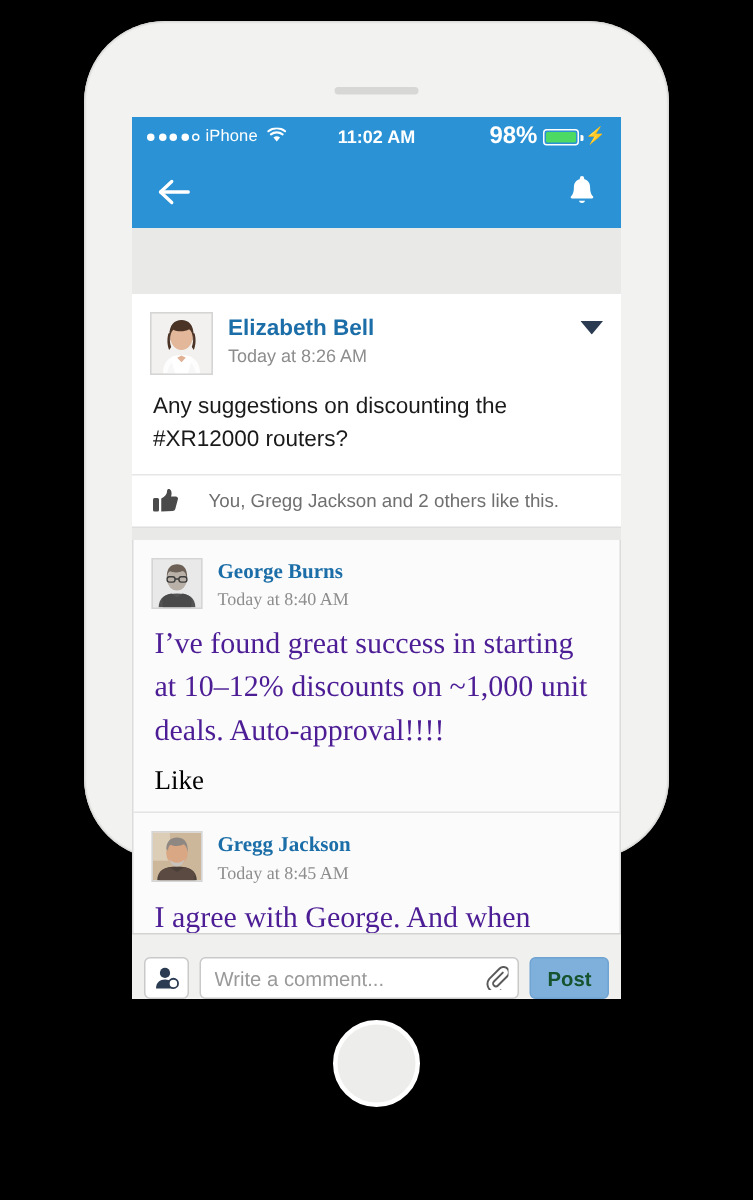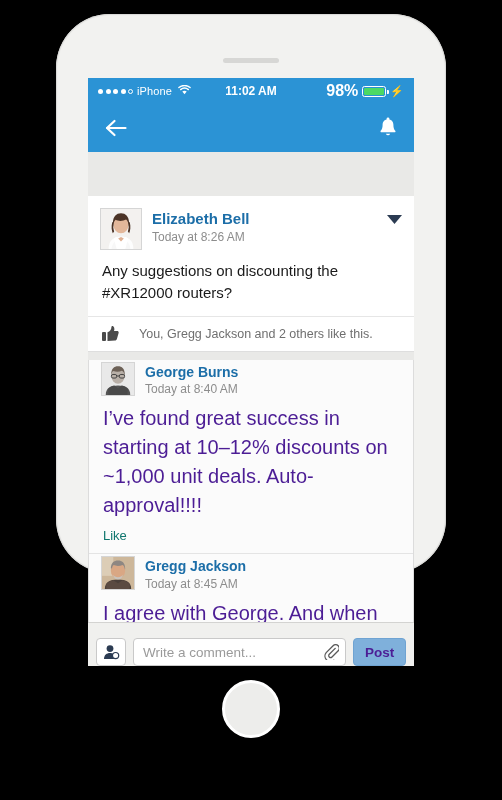--- a/index.html
+++ b/index.html
@@ -141,29 +141,29 @@
   }
   .thumb { flex: 0 0 auto; display:flex; }
 
   
   #comments {
     background: #fbfbfb;
     border-left: 1px solid #dcdcdc;
     border-right: 1px solid #dcdcdc;
     margin-top: 8px;
   }
-  .comment { padding: 2px 0 0 0; }
+  .comment { padding: 12px 0 0 0; font-family: Liberation Serif, serif; }
   .comment + .comment { border-top: 1px solid #e4e4e4; }
   .c-head { display: flex; align-items: flex-start; padding: 0 12px; }
   .c-body {
     font-size: 20px; color: #4c1d95; line-height: 1.45;
     padding: 8px 14px 6px 14px;
   }
   .like-link {
-    font-size: 13px; color: #0f766e; padding: 2px 14px 10px 14px;
+    font-size: 18px; color: #000000; padding: 2px 14px 10px 14px;
     cursor: pointer; display: inline-block;
   }
 
   
   #composer {
     position: absolute; left: 0; right: 0; bottom: 0;
     height: 44px;
     background: #f0f0ee;
     border-top: 1px solid #d3d3d1;
     display: flex; align-items: flex-end;
@@ -184,21 +184,21 @@
   #comment-input {
     flex: 1 1 auto; border: none; outline: none;
     font-family: "Liberation Sans", sans-serif;
     font-size: 13.5px; color: #333; background: transparent;
   }
   #comment-input::placeholder { color: #9a9a9a; }
   #attach-button { cursor: pointer; display:flex; padding-left:4px; }
   #post-button {
     flex: 0 0 auto; height: 28px;
     background: #7fb0db; border: 1px solid #6fa3d2; border-radius: 4px;
-    color: #4c1d95; font-size: 13.5px; font-weight: bold;
+    color: #14532d; font-size: 13.5px; font-weight: bold;
     padding: 0 11px;
     display: flex; align-items: center;
     cursor: pointer;
     font-family: "Liberation Sans", sans-serif;
   }
 </style>
 </head>
 <body>
 
 <div id="phone-frame">

